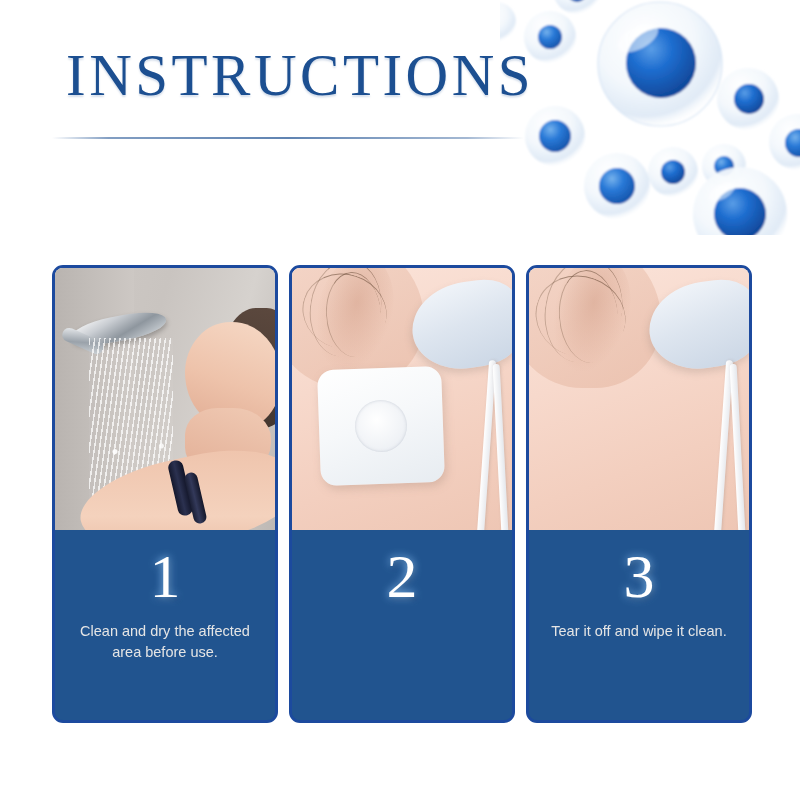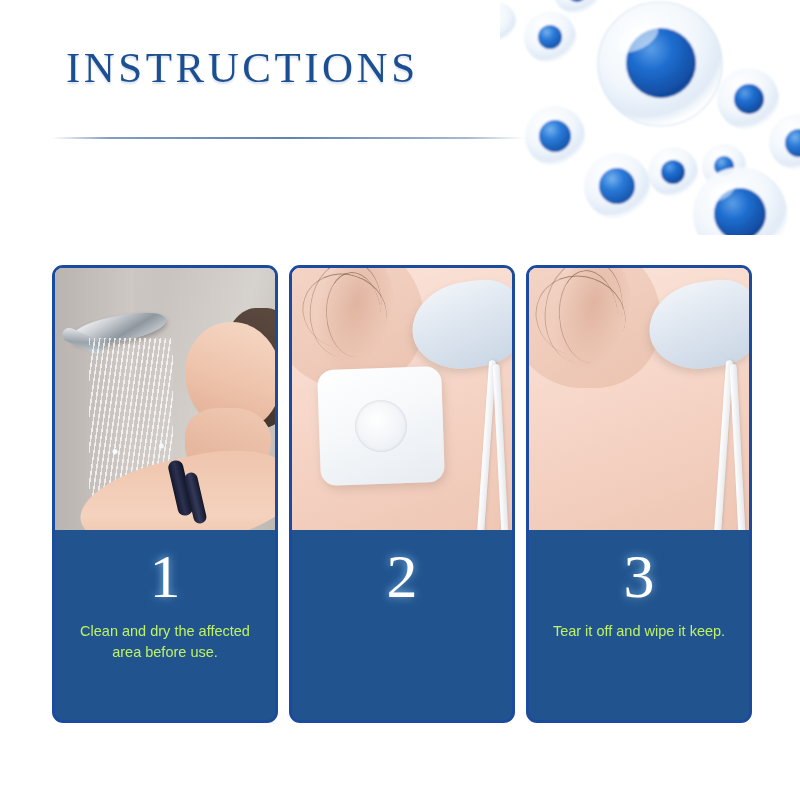--- a/index.html
+++ b/index.html
@@ -32,21 +32,21 @@
     left: 0;
     top: 0;
     width: 540px;
     height: 145px;
   }
   #page-title {
     position: absolute;
     left: 66px;
     top: 46px;
     font-family: "Liberation Serif", "DejaVu Serif", serif;
-    font-size: 43px;
+    font-size: 59px;
     line-height: 1;
     letter-spacing: 3.5px;
     color: #1c4f91;
     font-weight: 400;
     white-space: nowrap;
     text-shadow: 0 2px 2px rgba(120,150,190,0.32);
   }
   #title-rule {
     position: absolute;
     left: 52px;
@@ -103,21 +103,21 @@
     font-family: "Liberation Serif", "DejaVu Serif", serif;
     font-size: 62px;
     line-height: 1.05;
     color: #ffffff;
     font-weight: 400;
     text-shadow: 0 0 9px rgba(150,205,255,0.95),
                  2px 3px 4px rgba(10,35,70,0.45);
     margin: 0 0 12px 0;
   }
   .step-text {
-    color: #bef264;
+    color: #e5e5e5;
     font-size: 14.5px;
     line-height: 1.42;
     text-align: center;
     padding: 0 11px;
     font-family: "Liberation Sans", sans-serif;
   }
 
   
   .ph1-bg {
     position: absolute; inset: 0;
@@ -411,17 +411,17 @@
       <div class="skin-shadow"></div>
       <div class="hair-wisp" style="left:16px;top:-10px;width:76px;height:104px;transform:rotate(9deg);"></div>
       <div class="hair-wisp" style="left:30px;top:2px;width:58px;height:92px;transform:rotate(-5deg);"></div>
       <div class="hair-wisp" style="left:6px;top:8px;width:90px;height:80px;transform:rotate(20deg);"></div>
       <div class="garment"></div>
       <div class="strap"></div>
       <div class="strap2"></div>
     </div>
     <div class="card-body">
       <div class="step-number nosel">3</div>
-      <div class="step-text">Tear it off and wipe it keep.</div>
+      <div class="step-text">Tear it off and wipe it clean.</div>
     </div>
   </div>
 
 </div>
 
 </body></html>

